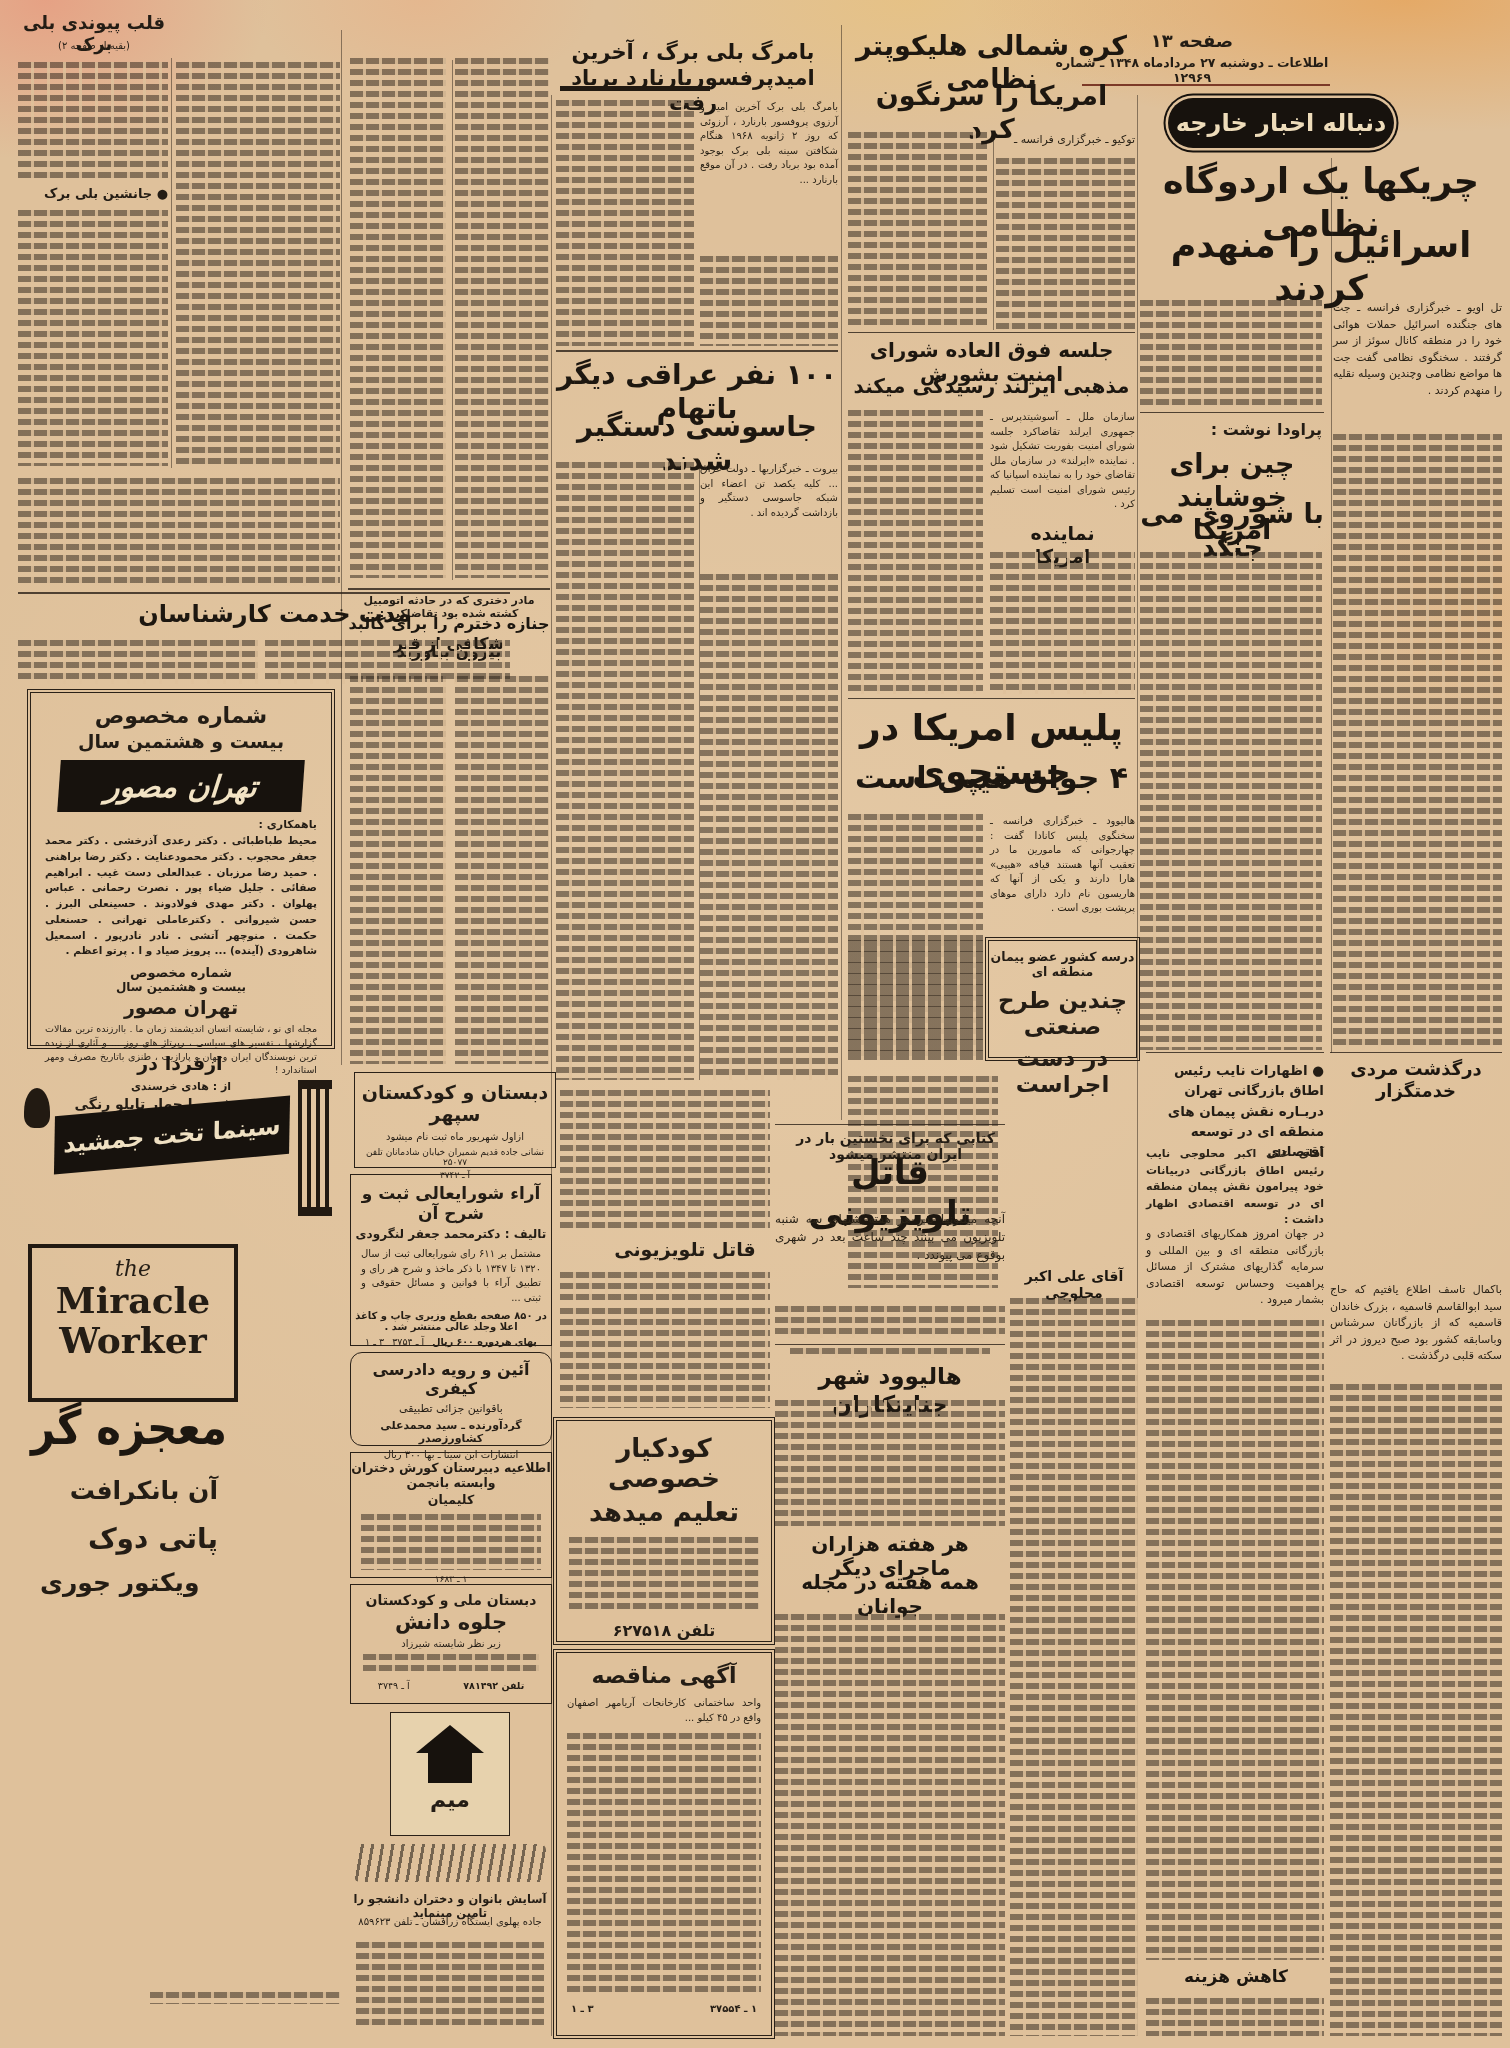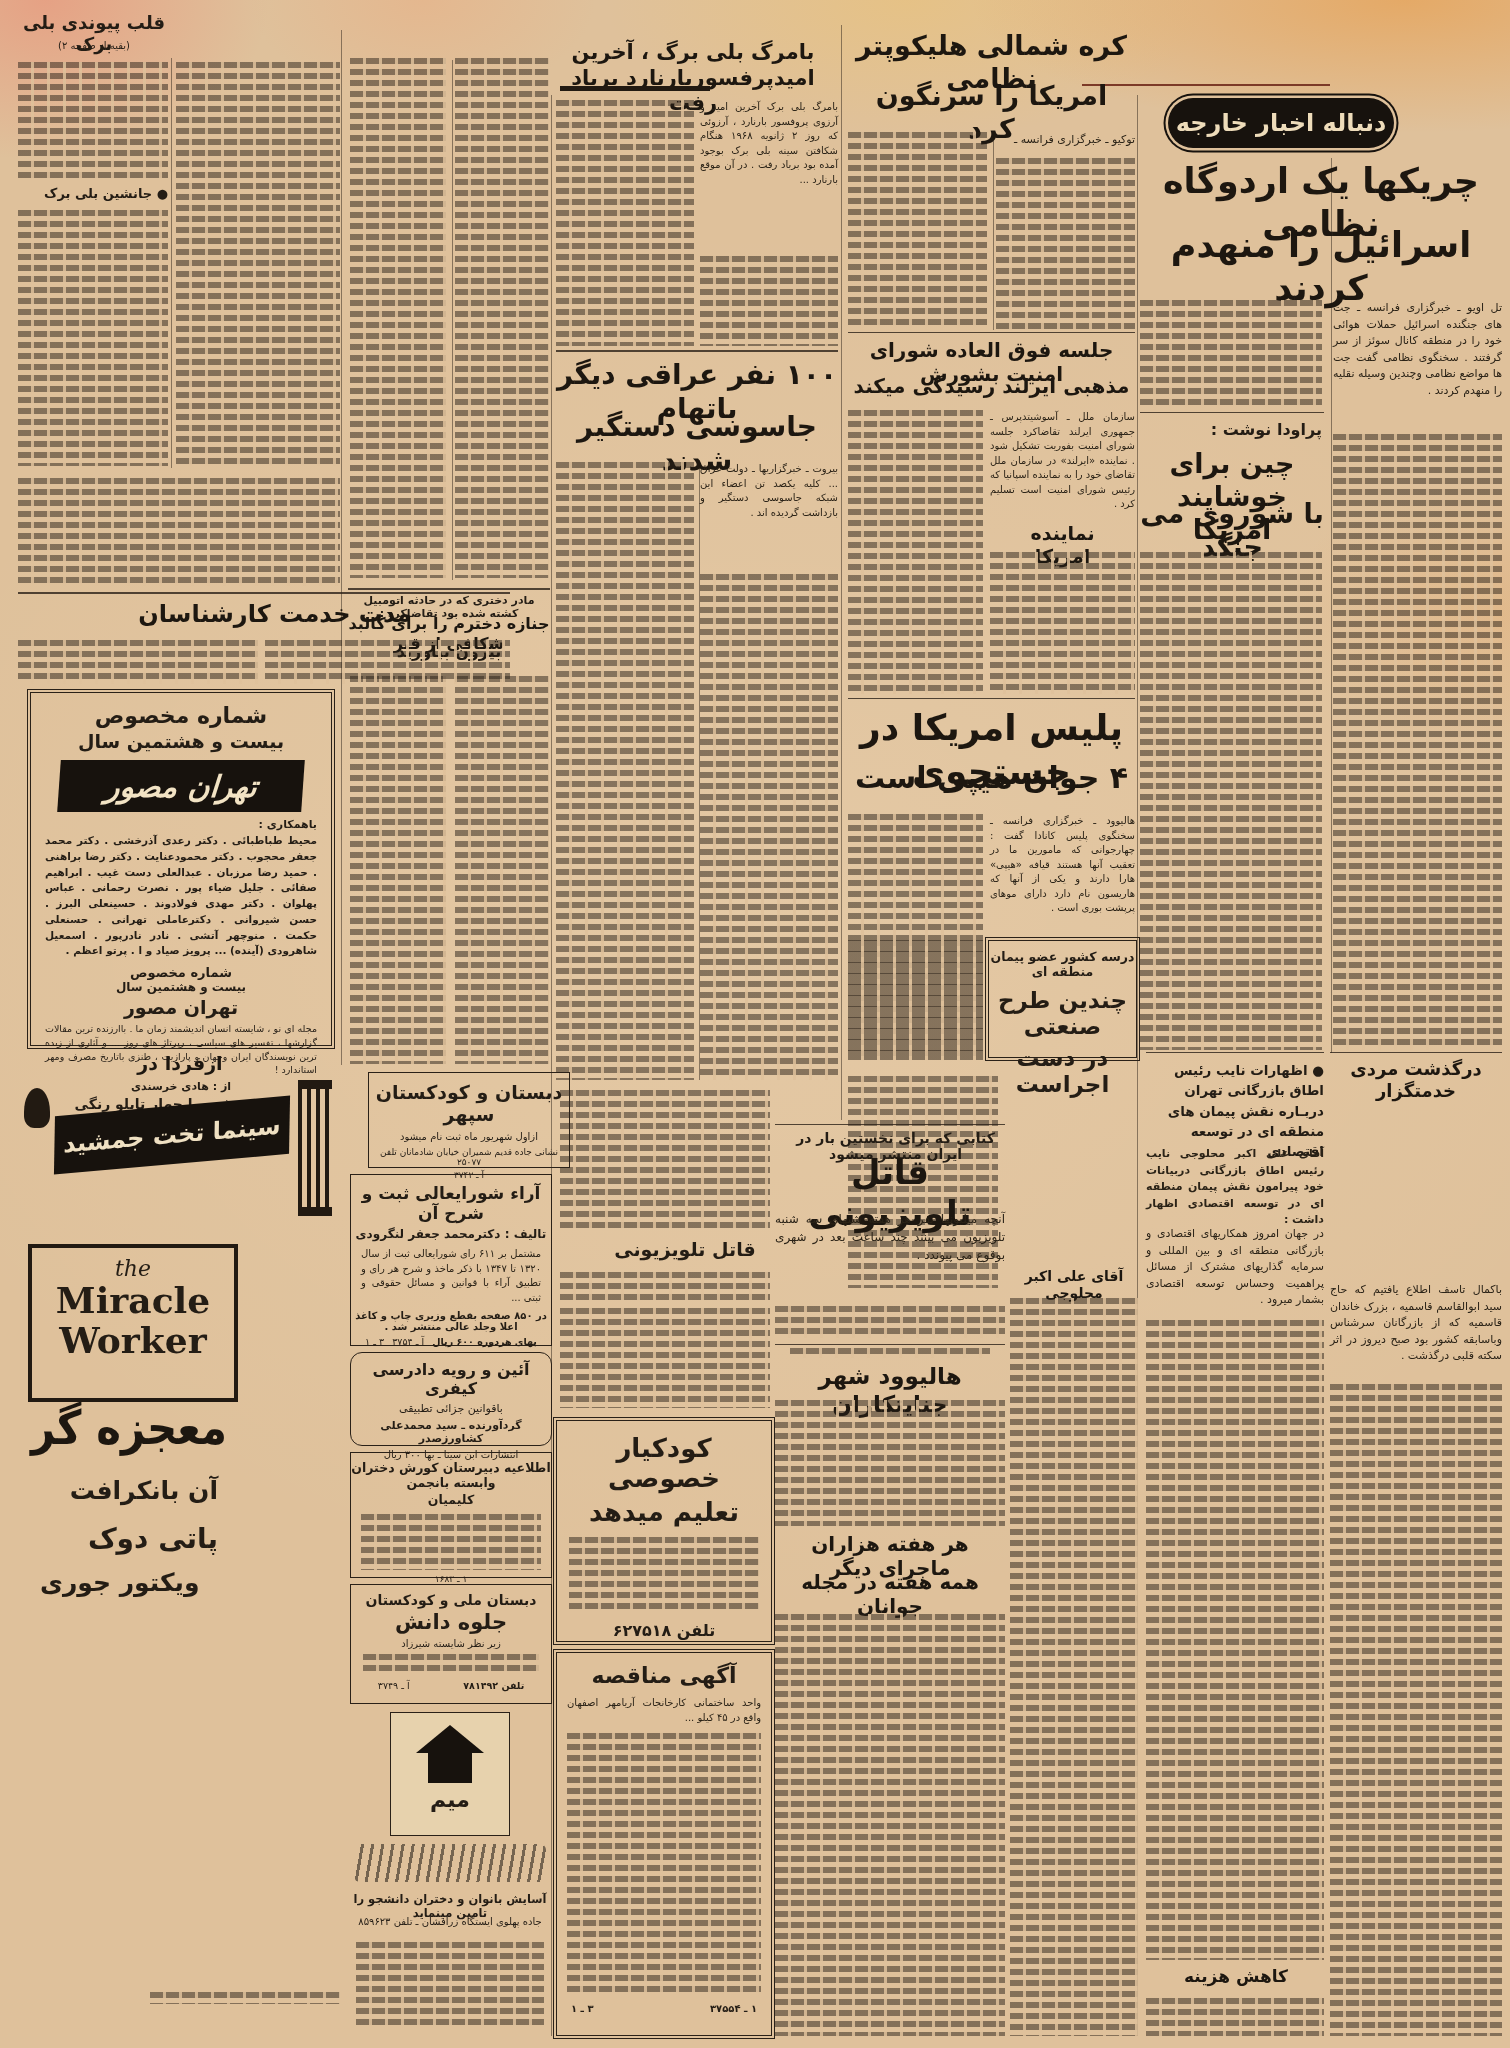--- a/index.html
+++ b/index.html
@@ -31,20 +31,24 @@
   .banner{background:#17120d;color:#efe0c2;display:flex;align-items:center;justify-content:center;font-weight:bold;transform:rotate(-5deg) skewX(-6deg);}
   .blacklogo{background:#17120d;color:#f2e3c4;display:flex;align-items:center;justify-content:center;}
   .center{text-align:center;}
   .serif{font-family:"DejaVu Serif",serif;}
 </style>
 </head>
 <body>
 
 <div class="page">
 
+  <div class="abs center" style="right:178px;top:30px;width:280px;">
+    <div class="b" style="font-size:18px;">صفحه ۱۳</div>
+    <div class="b" style="font-size:12.5px;margin-top:4px;">اطلاعات ـ دوشنبه ۲۷ مردادماه ۱۳۴۸ ـ شماره ۱۲۹۶۹</div>
+  </div>
   <div class="abs hrred" style="right:180px;top:84px;width:248px;height:2px;"></div>
 
   <div class="abs vr" style="left:341px;top:30px;height:1035px;"></div>
   <div class="abs vr" style="left:551px;top:95px;height:1941px;"></div>
   <div class="abs vr" style="left:841px;top:25px;height:1095px;"></div>
   <div class="abs vr" style="left:1137px;top:95px;height:1941px;"></div>
   <div class="abs vr" style="left:1331px;top:158px;height:895px;"></div>
   <div class="abs vr" style="left:171px;top:58px;height:410px;"></div>
   <div class="abs vr" style="left:452px;top:60px;height:520px;"></div>
   <div class="abs vr" style="left:699px;top:460px;height:620px;"></div>
@@ -160,21 +164,21 @@
   <div class="abs sim" style="left:455px;top:58px;width:94px;height:520px;"></div>
   <div class="abs sim" style="left:350px;top:58px;width:96px;height:520px;"></div>
 
   <div class="abs hr1" style="left:348px;top:588px;width:202px;height:2px;"></div>
   <div class="abs b center" style="left:348px;top:594px;width:202px;font-size:11px;">مادر دختری که در حادثه اتومبیل کشته شده بود تقاضاکرد :</div>
   <div class="abs hl" style="left:348px;top:614px;width:202px;font-size:16px;">جنازه دخترم را برای کالبد شکافی از قبر</div>
   <div class="abs hl" style="left:348px;top:642px;width:202px;font-size:16px;">بیرون بیاورید</div>
   <div class="abs sim" style="left:455px;top:676px;width:94px;height:388px;"></div>
   <div class="abs sim" style="left:350px;top:676px;width:96px;height:388px;"></div>
 
-  <div class="abs box1 center" style="left:368px;top:1072px;width:200px;height:94px;">
+  <div class="abs box1 center" style="left:354px;top:1072px;width:200px;height:94px;">
     <div class="b" style="font-size:19px;margin-top:8px;">دبستان و کودکستان سپهر</div>
     <div style="font-size:10px;margin-top:6px;">ازاول شهریور ماه ثبت نام میشود</div>
     <div style="font-size:9px;margin-top:5px;">نشانی جاده قدیم شمیران خیابان شادمانان تلفن ۲۵۰۷۷</div>
     <div style="font-size:9px;margin-top:3px;">آ ـ ۳۷۴۲</div>
   </div>
 
   <div class="abs box1 center" style="left:350px;top:1174px;width:200px;height:170px;">
     <div class="b" style="font-size:17px;margin-top:8px;">آراء شورایعالی ثبت و شرح آن</div>
     <div class="b" style="font-size:12px;margin-top:4px;">تالیف : دکترمحمد جعفر لنگرودی</div>
     <div class="small" style="margin:6px 10px 0;text-align:justify;">مشتمل بر ۶۱۱ رای شورایعالی ثبت از سال ۱۳۲۰ تا ۱۳۴۷ با ذکر ماخذ و شرح هر رای و تطبیق آراء با قوانین و مسائل حقوقی و ثبتی ...</div>

